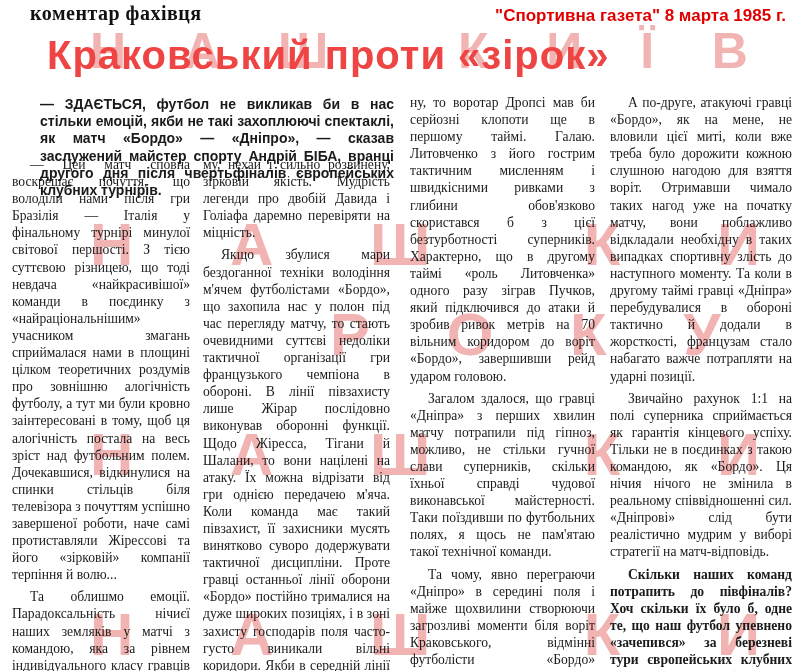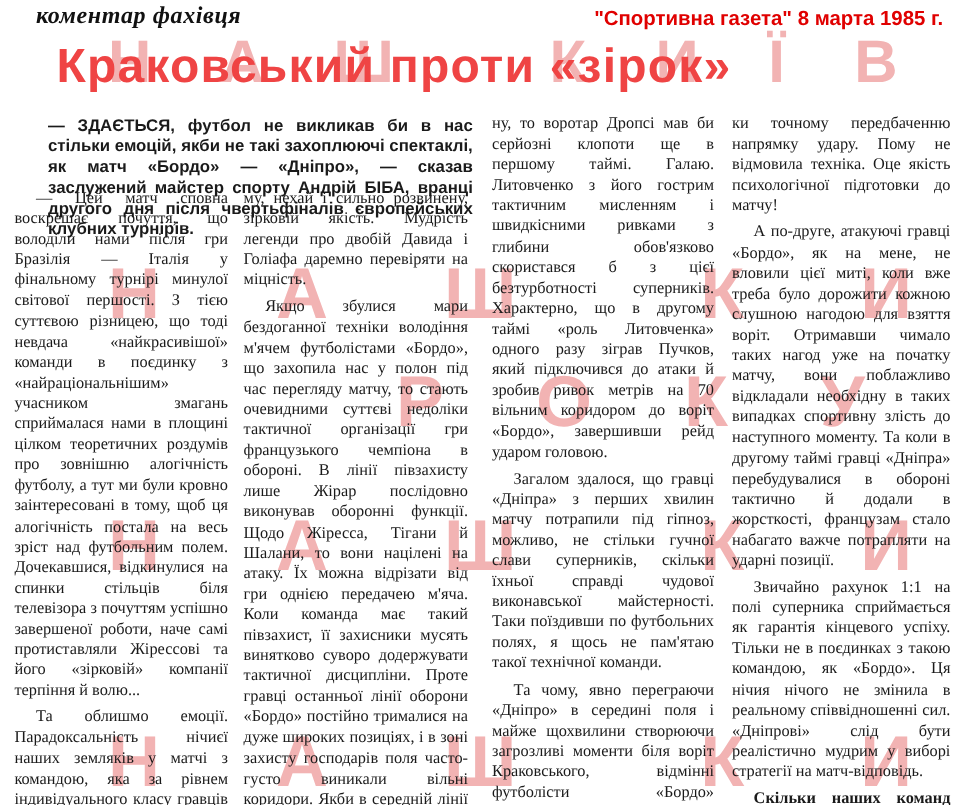--- a/index.html
+++ b/index.html
@@ -7,21 +7,21 @@
     width: 800px; height: 671px; overflow: hidden; position: relative;
     background: #ffffff; color: #1a1a1a;
     font-family: "Liberation Serif", "DejaVu Serif", serif;
   }
   .watermark {
     position: absolute; color: #f2b3b3; font-family: "Liberation Sans", sans-serif;
     font-weight: bold; letter-spacing: 22px; pointer-events: none; z-index: 0;
     white-space: nowrap;
   }
   .rubric {
-    position: absolute; left: 30px; top: 2px; font-size: 20px; font-style: italic; font-weight: bold;
+    position: absolute; left: 30px; top: 2px; font-size: 20px; font-weight: bold;
     font-family: "Liberation Serif", serif; color: #111; letter-spacing: 0.5px;
   }
   .source-caption {
     position: absolute; right: 14px; top: 6px; font-size: 17px; font-weight: bold;
     font-family: "Liberation Sans", sans-serif; color: #e00000;
   }
   .headline {
     position: absolute; left: 47px; top: 22px; font-size: 40px; font-weight: bold;
     font-family: "Liberation Sans", sans-serif; color: #ef4444; letter-spacing: 1px; z-index: 2;
     line-height: 66px;
@@ -69,17 +69,16 @@
   <p>Якщо збулися мари бездоганної техніки володіння м'ячем футболістами «Бордо», що захопила нас у полон під час перегляду матчу, то стають очевидними суттєві недоліки тактичної організації гри французького чемпіона в обороні. В лінії півзахисту лише Жірар послідовно виконував оборонні функції. Щодо Жіресса, Тігани й Шалани, то вони націлені на атаку. Їх можна відрізати від гри однією передачею м'яча. Коли команда має такий півзахист, її захисники мусять винятково суворо додержувати тактичної дисципліни. Проте гравці останньої лінії оборони «Бордо» постійно трималися на дуже широких позиціях, і в зоні захисту господарів поля часто-густо виникали вільні коридори. Якби в середній лінії «Дніпра» було більше гравців творчого пла-</p>
 </div>
 
 <div class="text col3">
   <p class="noindent">ну, то воротар Дропсі мав би серйозні клопоти ще в першому таймі. Галаю. Литовченко з його гострим тактичним мисленням і швидкісними ривками з глибини обов'язково скористався б з цієї безтурботності суперників. Характерно, що в другому таймі «роль Литовченка» одного разу зіграв Пучков, який підключився до атаки й зробив ривок метрів на 70 вільним коридором до воріт «Бордо», завершивши рейд ударом головою.</p>
   <p>Загалом здалося, що гравці «Дніпра» з перших хвилин матчу потрапили під гіпноз, можливо, не стільки гучної слави суперників, скільки їхньої справді чудової виконавської майстерності. Таки поїздивши по футбольних полях, я щось не пам'ятаю такої технічної команди.</p>
   <p>Та чому, явно переграючи «Дніпро» в середині поля і майже щохвилини створюючи загрозливі моменти біля воріт Краковського, відмінні футболісти «Бордо» реалізували лише один? Передусім майже безпомилково зіграв голкіпер нашої команди. Дивна річ: досить скандальний у матчах першості країни, Краковський у цій грі був гранично зосередженим і врівноваженим, наче водій на перевантаженій трасі. Він жодного разу не помилився у виборі позиції, через що не робив карколомних стрибків, а завжди опинявся на шляху м'яча завдя-</p>
 </div>
 
 <div class="text col4">
-  <p class="noindent">ки точному передбаченню напрямку удару. Пому не відмовила техніка. Оце якість психологічної підготовки до матчу!</p>
   <p>А по-друге, атакуючі гравці «Бордо», як на мене, не вловили цієї миті, коли вже треба було дорожити кожною слушною нагодою для взяття воріт. Отримавши чимало таких нагод уже на початку матчу, вони поблажливо відкладали необхідну в таких випадках спортивну злість до наступного моменту. Та коли в другому таймі гравці «Дніпра» перебудувалися в обороні тактично й додали в жорсткості, французам стало набагато важче потрапляти на ударні позиції.</p>
   <p>Звичайно рахунок 1:1 на полі суперника сприймається як гарантія кінцевого успіху. Тільки не в поєдинках з такою командою, як «Бордо». Ця нічия нічого не змінила в реальному співвідношенні сил. «Дніпрові» слід бути реалістично мудрим у виборі стратегії на матч-відповідь.</p>
   <p class="b">Скільки наших команд потрапить до півфіналів? Хоч скільки їх було б, одне те, що наш футбол упевнено «зачепився» за березневі тури європейських клубних змагань, значно підвищило його авторитет на міжнародній арені й зробило інтенсивнішим, цікавішим наше футбольне життя. Вже важко уявити собі початок сезону без оцих матчів.</p>
 </div>
 
 </body></html>

